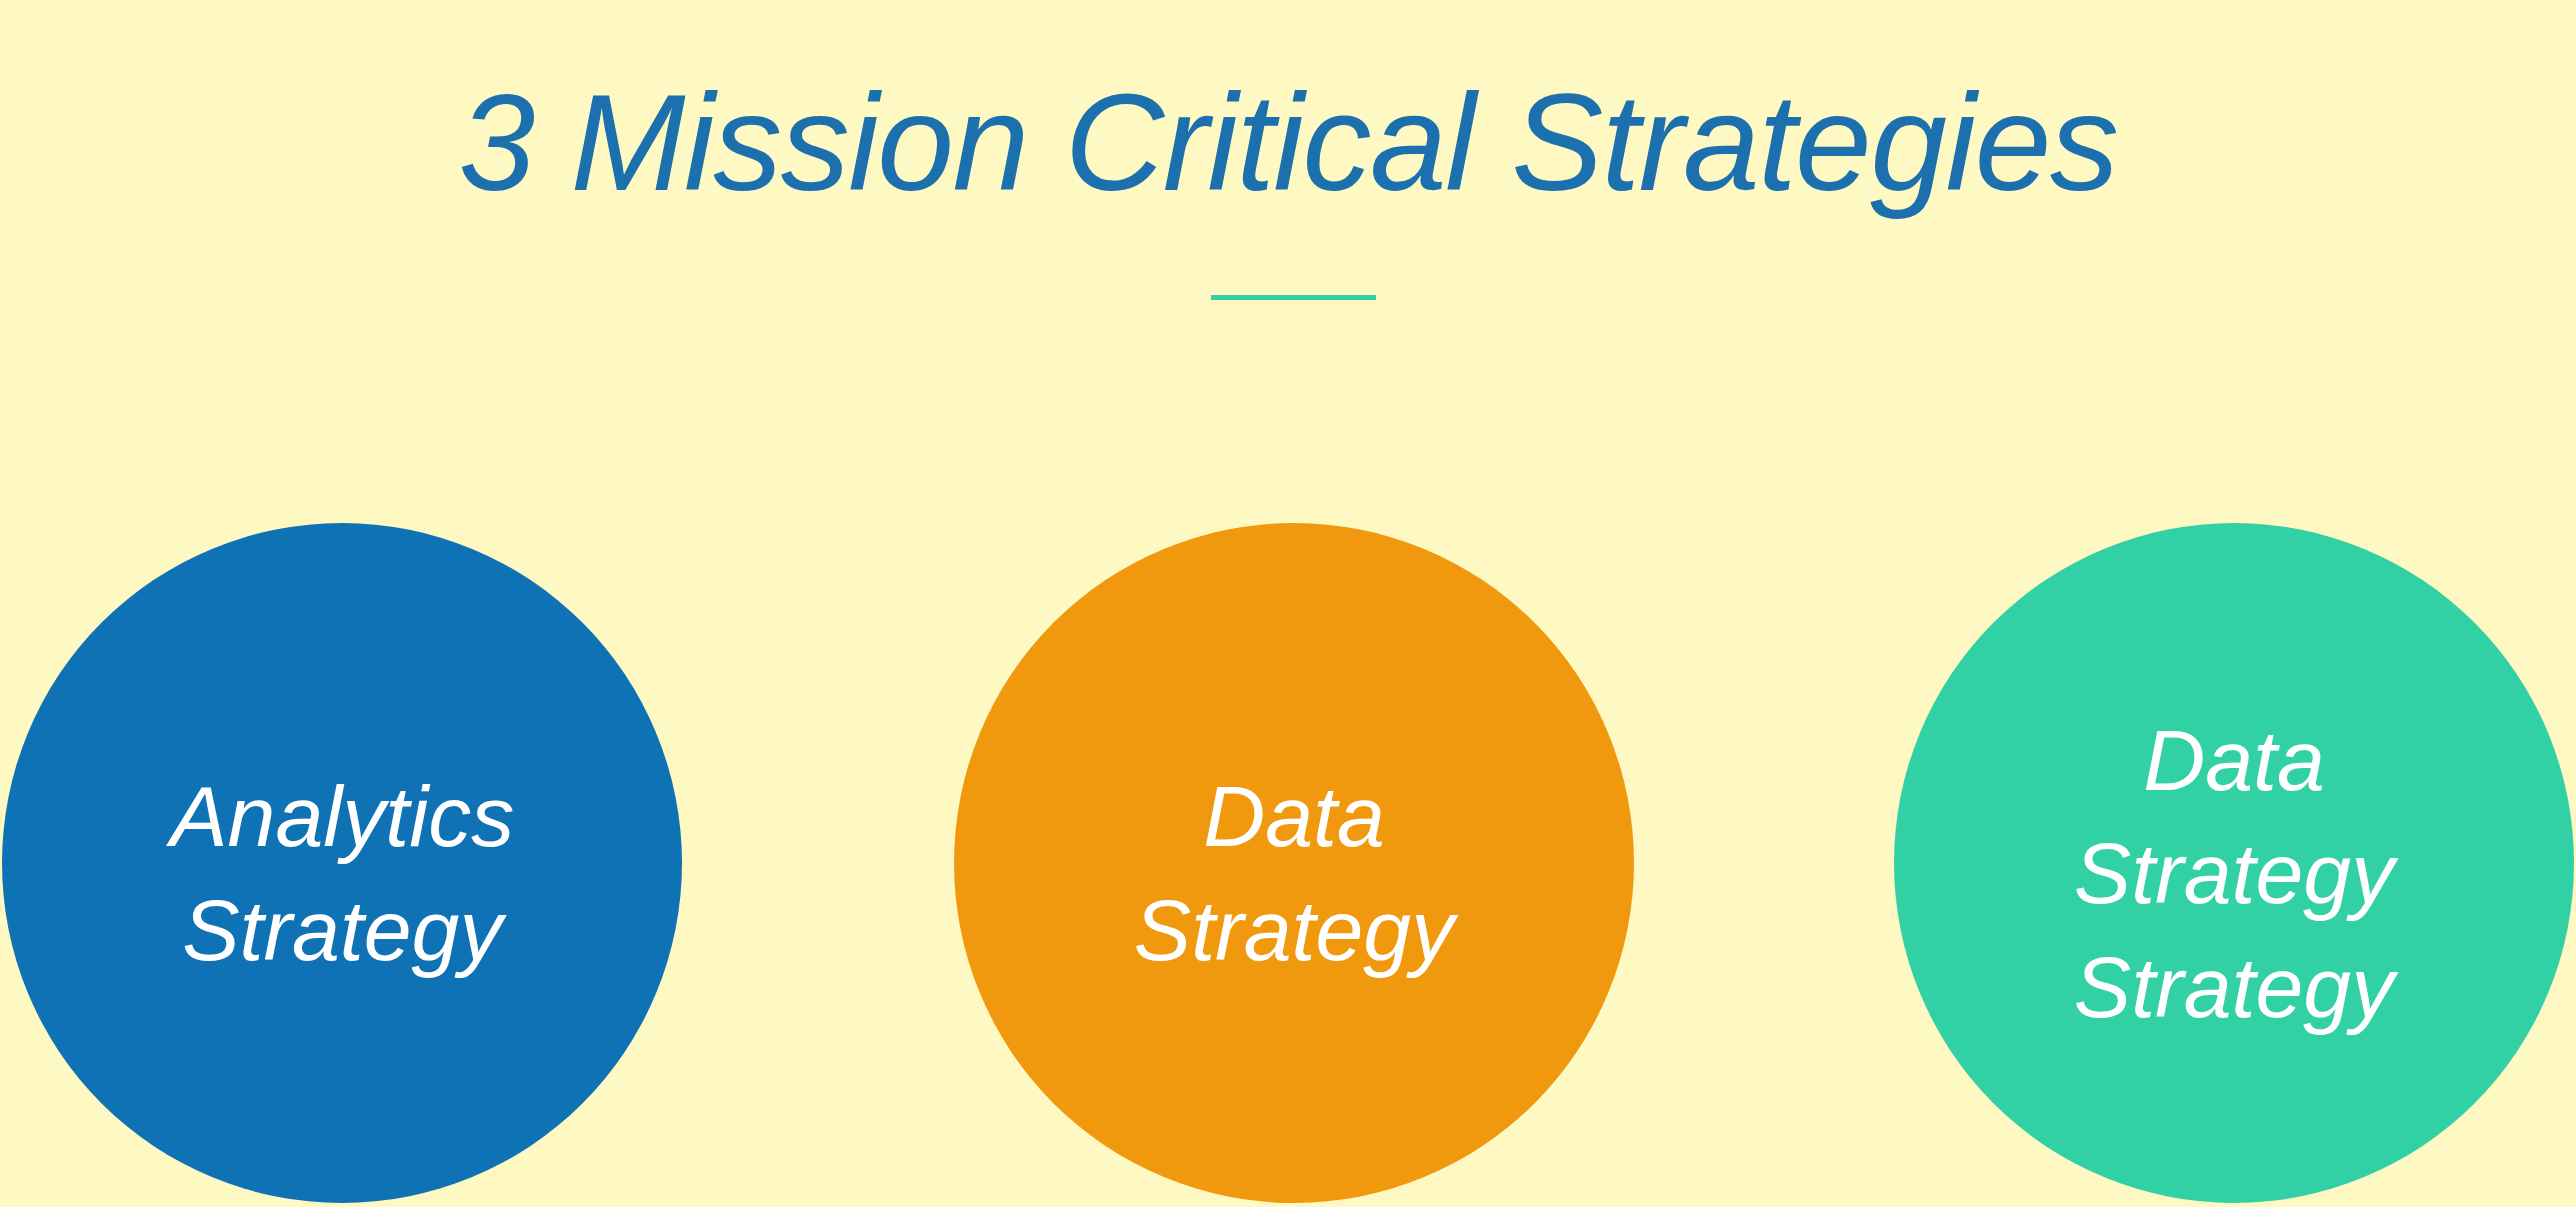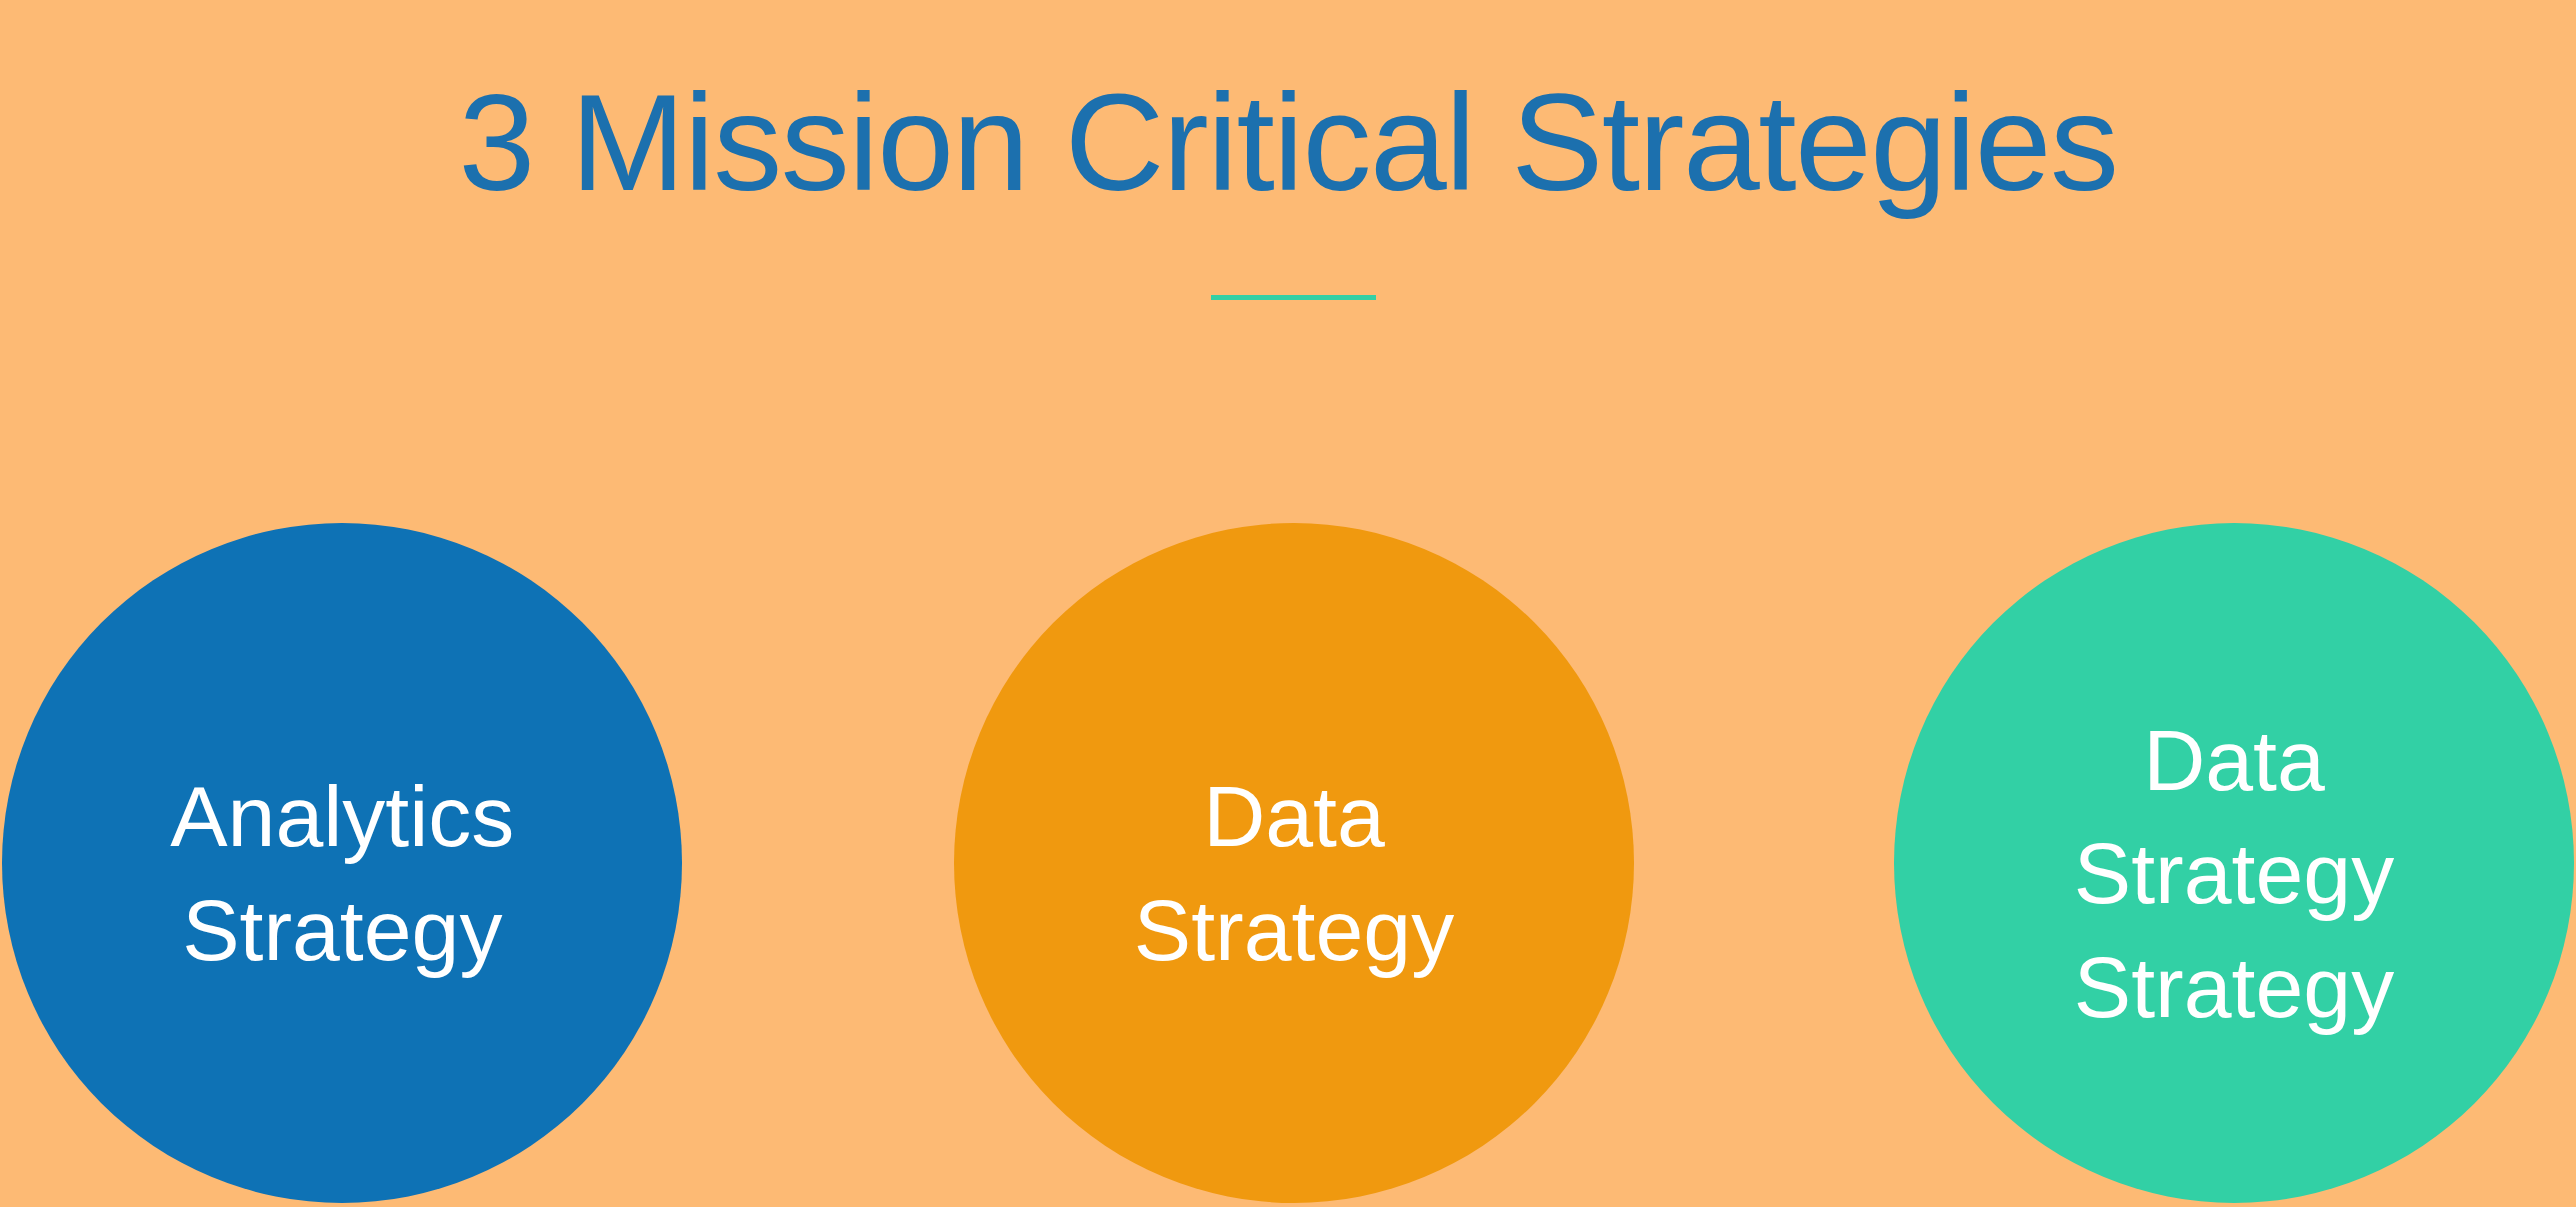--- a/index.html
+++ b/index.html
@@ -8,21 +8,22 @@
     width: 2576px;
     height: 1207px;
     background: #000000;
     overflow: hidden;
     font-family: "Liberation Sans", sans-serif;
   }
   .slide {
     position: relative;
     width: 2576px;
     height: 1207px;
-    background: #fdba74;
+    background: #fef9c3;
+    font-style: italic;
   }
   .slide-title {
     position: absolute;
     top: 73px;
     left: 0;
     width: 100%;
     margin: 0;
     text-align: center;
     font-size: 138px;
     font-weight: 400;

